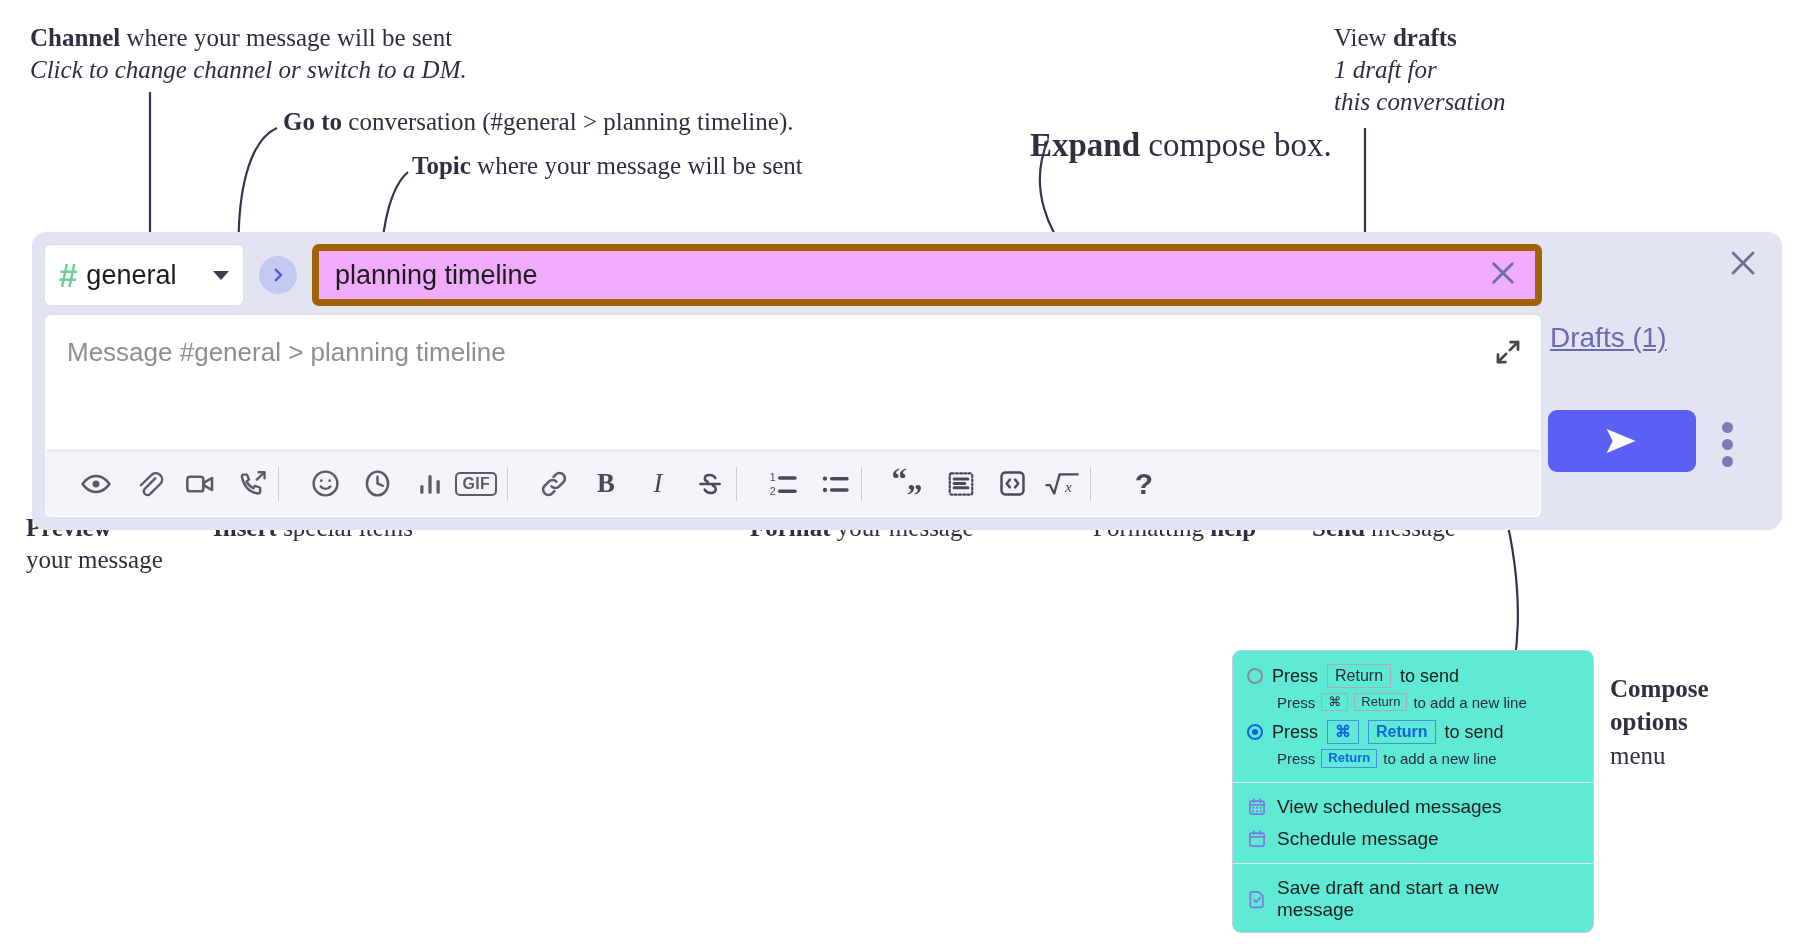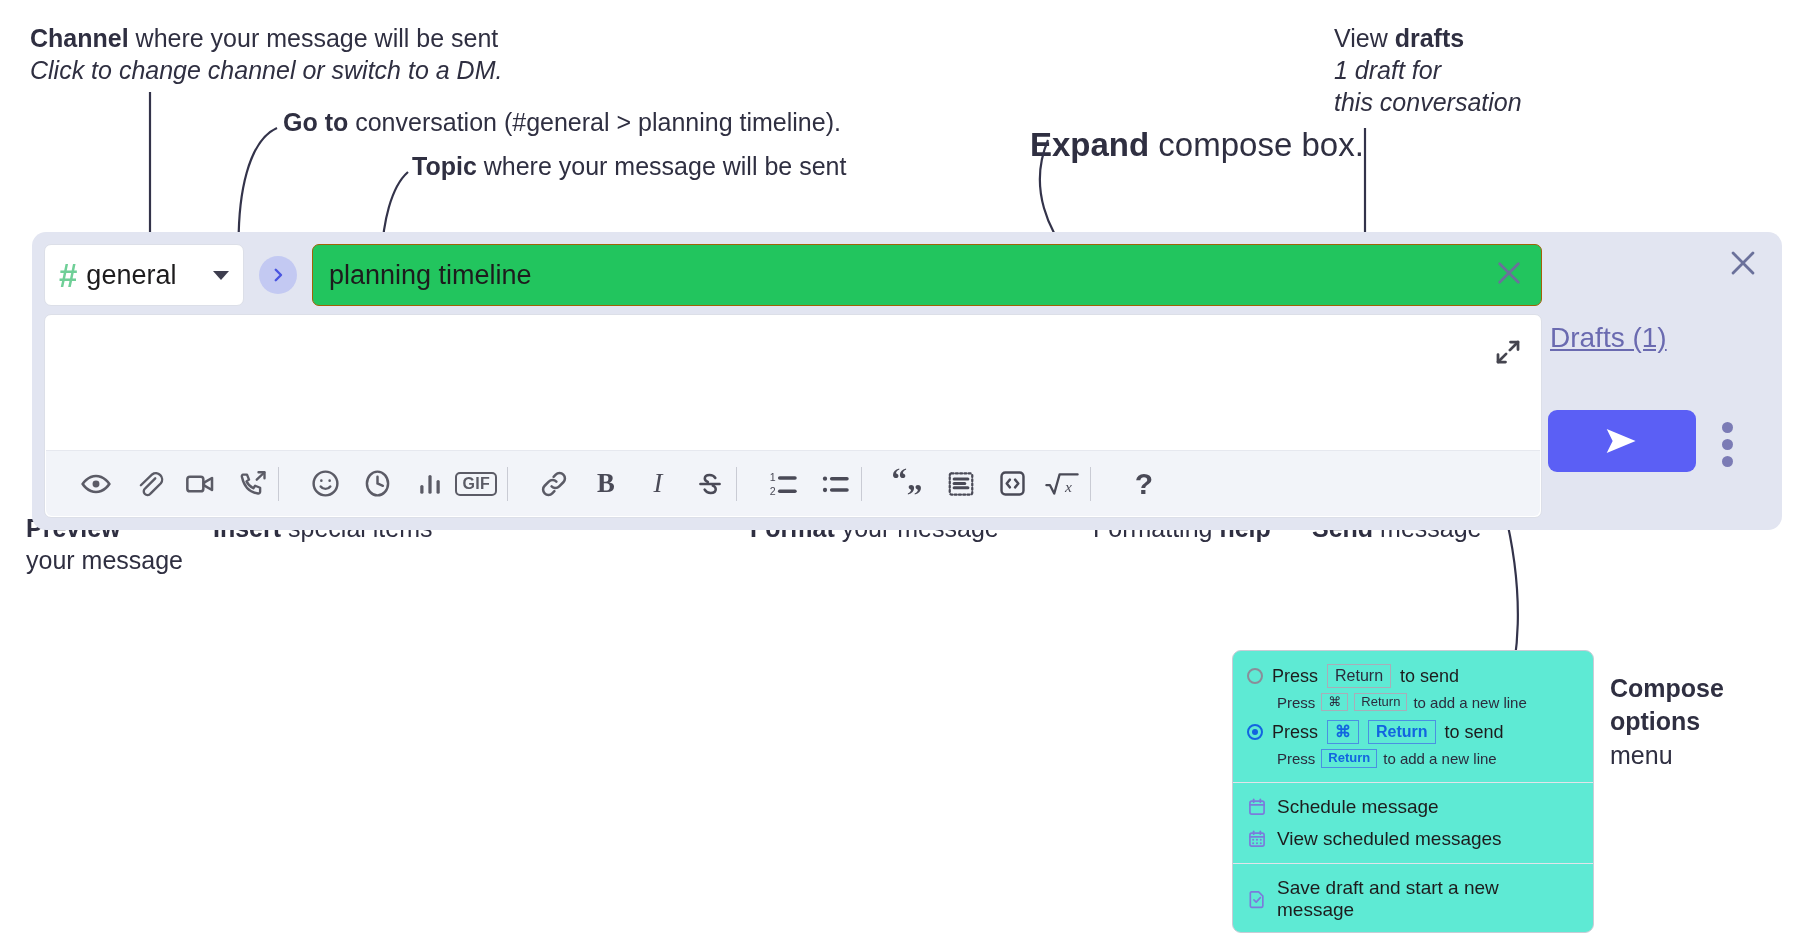--- a/index.html
+++ b/index.html
@@ -4,21 +4,21 @@
 <style>
   html,body{margin:0;padding:0;}
   body{
     width:1814px;height:944px;
     background:#ffffff;
     font-family:"Liberation Sans", sans-serif;
     color:#2b2b3d;
     position:relative;
     overflow:hidden;
   }
-  .anno{position:absolute;color:#2f2f41;line-height:1.28;}
+  .anno{position:absolute;color:#2f2f41;line-height:1.28;font-family:Liberation Serif, serif;}
   .anno b{font-weight:bold;}
   .anno i{font-style:italic;}
   svg.overlay{position:absolute;left:0;top:0;width:1814px;height:944px;pointer-events:none;}
 
   
   #compose{
     position:absolute;left:32px;top:232px;width:1750px;height:298px;
     background:#e2e5f1;border-radius:14px;
   }
   #composeInner{
@@ -33,21 +33,21 @@
   .hashglyph{color:#6fcf97;font-size:33px;font-weight:bold;line-height:1;}
   .chan-name{font-size:27px;color:#1d1c1d;}
   .chev{margin-left:auto;width:0;height:0;border-left:8px solid transparent;border-right:8px solid transparent;border-top:9px solid #3d3d4e;}
   .goto-btn{
     position:absolute;left:215px;top:12px;width:38px;height:38px;border-radius:50%;
     background:#c3c9f2;display:flex;align-items:center;justify-content:center;
   }
   .goto-btn svg{display:block;}
   .topic-field{
     position:absolute;left:268px;top:0;right:0;height:62px;
-    background:#22c55e;border:1px solid #a16207;border-radius:7px;
+    background:#f0abfc;border:7px solid #a16207;border-radius:7px;
     display:flex;align-items:center;padding:0 16px;box-sizing:border-box;
   }
   .topic-text{font-size:27px;color:#1d1c1d;}
   .topic-clear{margin-left:auto;}
   .msgbox{
     position:absolute;left:0;top:70px;right:0;height:204px;
     background:#fff;border:1px solid #dcdfe8;border-radius:7px;box-sizing:border-box;
   }
   .placeholder{position:absolute;left:22px;top:22px;font-size:26px;color:#8d8d96;}
   .expand-btn{position:absolute;right:18px;top:22px;}
@@ -209,20 +209,21 @@
         <span class="topic-clear">
           <svg width="32" height="32" viewBox="0 0 24 24" fill="none" stroke="#6b719b" stroke-width="2.1" stroke-linecap="round">
             <line x1="5" y1="5" x2="19" y2="19"></line>
               <line x1="19" y1="5" x2="5" y2="19"></line>
           </svg>
         </span>
       </div>
     </div>
 
     <div class="msgbox">
+      <div class="placeholder">Message #general &gt; planning timeline</div>
 
       <span class="expand-btn">
         <svg width="30" height="30" viewBox="0 0 24 24" fill="none" stroke="#45454f" stroke-width="2.2" stroke-linecap="round" stroke-linejoin="round">
           <polyline points="14,4 20,4 20,10"></polyline>
             <line x1="20" y1="4" x2="13.5" y2="10.5"></line>
           <polyline points="10,20 4,20 4,14"></polyline>
             <line x1="4" y1="20" x2="10.5" y2="13.5"></line>
         </svg>
       </span>
 
@@ -427,40 +428,40 @@
   </div>
 
   <div class="divider"></div>
 
   <div class="mi">
     <svg width="20" height="20" viewBox="0 0 24 24" fill="none" stroke="#7b7bdb" stroke-width="2" stroke-linecap="round">
       <rect x="3.5" y="5" width="17" height="15.5" rx="2.2"></rect>
       <line x1="3.5" y1="9.5" x2="20.5" y2="9.5"></line>
       <line x1="8" y1="2.8" x2="8" y2="6.2"></line>
         <line x1="16" y1="2.8" x2="16" y2="6.2"></line>
-    </svg>
-    <span>Schedule message</span>
-  </div>
-
-  <div class="mi">
-    <svg width="20" height="20" viewBox="0 0 24 24" fill="none" stroke="#7b7bdb" stroke-width="2" stroke-linecap="round">
-      <rect x="3.5" y="5" width="17" height="15.5" rx="2.2"></rect>
-      <line x1="3.5" y1="9.5" x2="20.5" y2="9.5"></line>
-      <line x1="8" y1="2.8" x2="8" y2="6.2"></line>
-        <line x1="16" y1="2.8" x2="16" y2="6.2"></line>
       <line x1="7.3" y1="13" x2="7.4" y2="13" stroke-width="2.4"></line>
       <line x1="11.9" y1="13" x2="12" y2="13" stroke-width="2.4"></line>
       <line x1="16.5" y1="13" x2="16.6" y2="13" stroke-width="2.4"></line>
       <line x1="7.3" y1="17" x2="7.4" y2="17" stroke-width="2.4"></line>
       <line x1="11.9" y1="17" x2="12" y2="17" stroke-width="2.4"></line>
       <line x1="16.5" y1="17" x2="16.6" y2="17" stroke-width="2.4"></line>
     </svg>
     <span>View scheduled messages</span>
   </div>
 
+  <div class="mi">
+    <svg width="20" height="20" viewBox="0 0 24 24" fill="none" stroke="#7b7bdb" stroke-width="2" stroke-linecap="round">
+      <rect x="3.5" y="5" width="17" height="15.5" rx="2.2"></rect>
+      <line x1="3.5" y1="9.5" x2="20.5" y2="9.5"></line>
+      <line x1="8" y1="2.8" x2="8" y2="6.2"></line>
+        <line x1="16" y1="2.8" x2="16" y2="6.2"></line>
+    </svg>
+    <span>Schedule message</span>
+  </div>
+
   <div class="divider"></div>
 
   <div class="mi">
     <svg width="20" height="20" viewBox="0 0 24 24" fill="none" stroke="#7b7bdb" stroke-width="2" stroke-linecap="round" stroke-linejoin="round">
       <path d="M5 3.5h9l5 5v12a1.5 1.5 0 01-1.5 1.5h-12A1.5 1.5 0 014 20.5v-15A1.5 1.5 0 015.5 3.5z"></path>
       <polyline points="8.3,13 11,15.7 16,10.3"></polyline>
     </svg>
     <span>Save draft and start a new message</span>
   </div>
 

